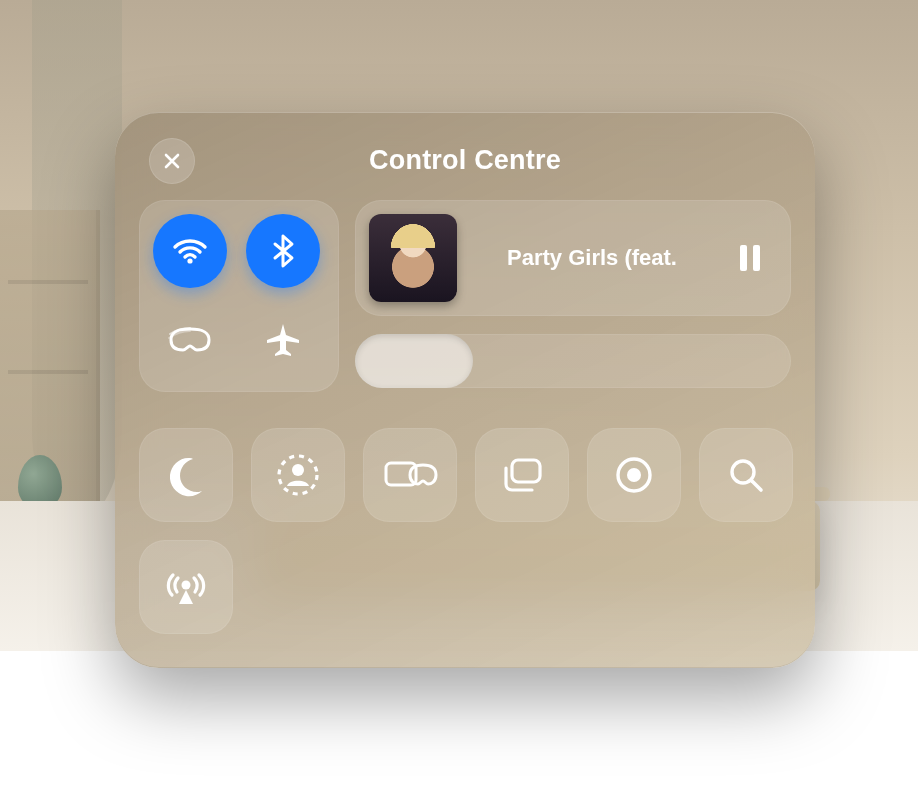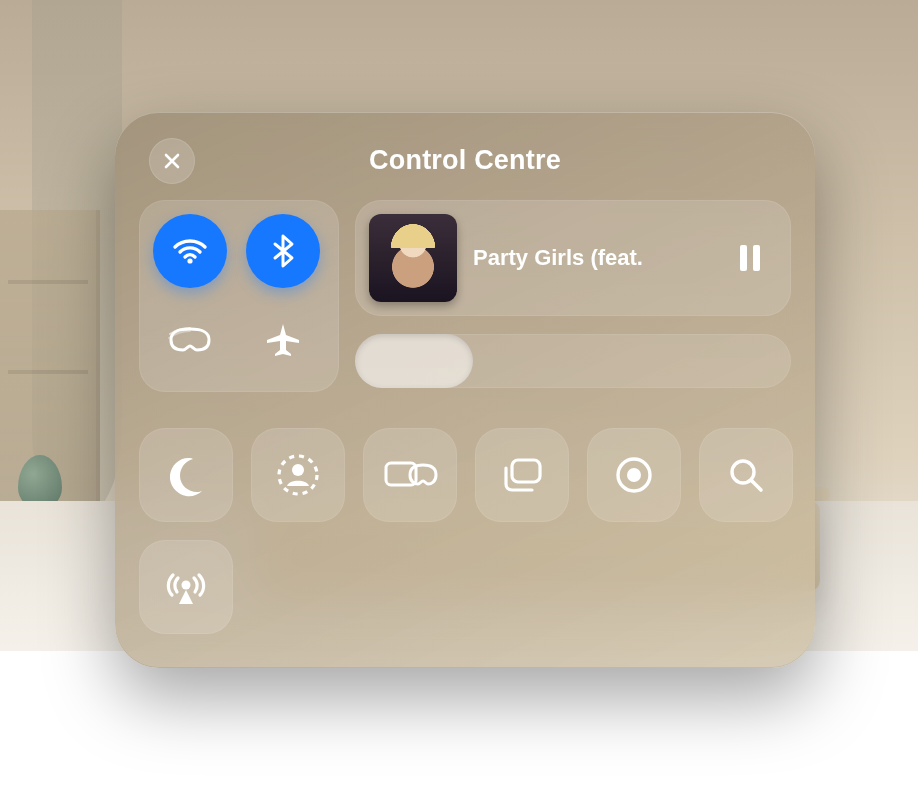--- a/index.html
+++ b/index.html
@@ -1,20 +1,21 @@
 <!DOCTYPE html>
 <html><head>
 <meta charset="utf-8">
 <style>
   * { box-sizing: border-box; margin: 0; padding: 0; }
   html, body { width: 918px; height: 785px; overflow: hidden; font-family: -apple-system, "SF Pro Display", "Helvetica Neue", Arial, sans-serif; }
   .scene {
     position: relative;
     width: 918px; height: 651px;
     background: linear-gradient(180deg, #b9ab96 0%, #cdbfa8 35%, #ded2bd 70%, #efe9df 100%);
+    text-align: center;
   }
   
   .wall-panel {
     position: absolute; left: 32px; top: 0; width: 90px; height: 520px;
     background: linear-gradient(180deg, #a9a28e, #bdb7a5);
     border-radius: 0 0 45px 45px / 0 0 90px 90px;
     opacity: .55;
   }
   .shelf-unit {
     position: absolute; left: 0; top: 210px; width: 100px; height: 340px;

